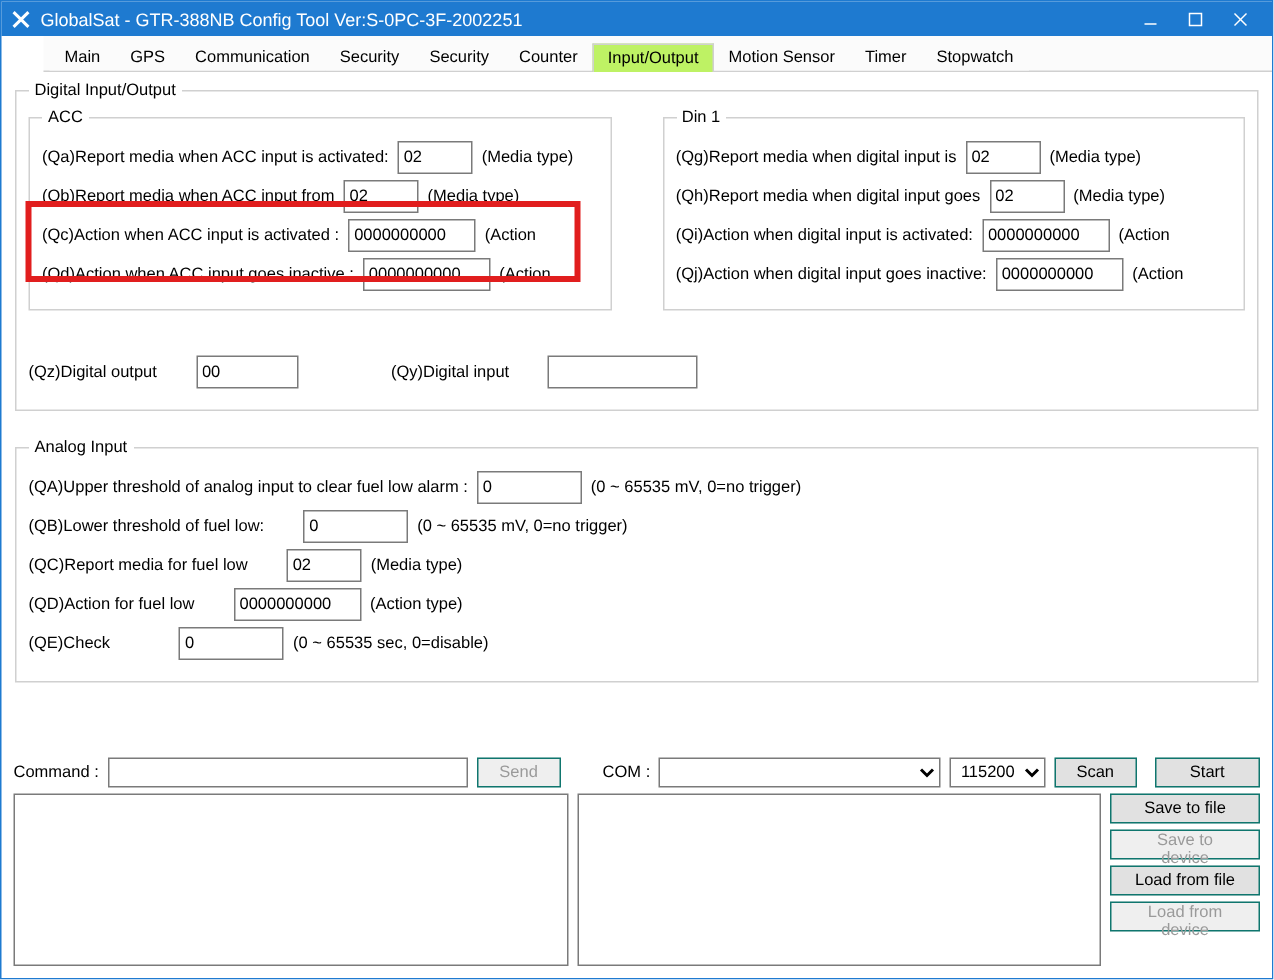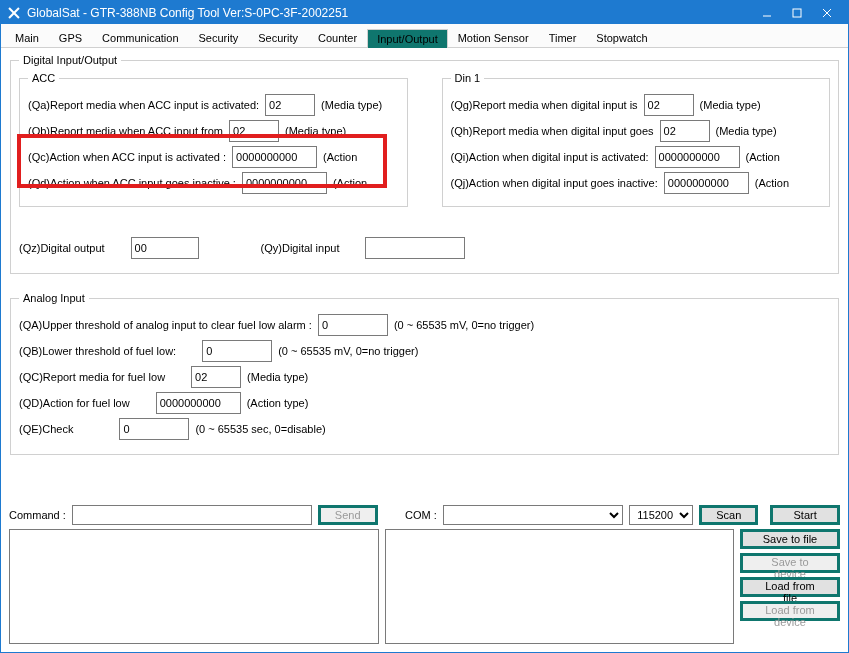--- a/index.html
+++ b/index.html
@@ -8,23 +8,23 @@
   .titlebar { height:23px; background:#1e7ad0; color:#fff; display:flex; align-items:center; padding:0 6px; }
   .titlebar .icon { width:14px; height:14px; margin-right:6px; position:relative; }
   .titlebar .icon::before, .titlebar .icon::after { content:""; position:absolute; background:#fff; width:2px; height:14px; left:6px; top:0; }
   .titlebar .icon::before { transform:rotate(45deg); }
   .titlebar .icon::after  { transform:rotate(-45deg); }
   .titlebar .title { flex:1; font-size:12px; }
   .titlebar .winbtns { display:flex; }
   .winbtn { width:30px; height:23px; display:flex; align-items:center; justify-content:center; color:#fff; }
   .winbtn svg { stroke:#fff; stroke-width:1; fill:none; }
 
-  .tabs { display:flex; border-bottom:1px solid #d0d0d0; padding:4px 4px 0 4px; background:#fbfbfb; }
+  .tabs { display:flex; border-bottom:1px solid #d0d0d0; padding:4px 4px 0 4px; background:#fbfbfb;margin-left:28px; }
   .tab { padding:3px 9px; border:1px solid transparent; border-bottom:none; margin-right:0px; cursor:default; background:#fbfbfb; }
-  .tab.active { border-color:#d0d0d0; background:#0f766e; position:relative; top:1px; }
+  .tab.active { border-color:#d0d0d0; background:#bef264; position:relative; top:1px; }
 
   .content { padding:6px 9px; }
   fieldset { border:1px solid #d0d0d0; margin:0 0 8px 0; padding:6px 8px 10px 8px; }
   legend { padding:0 4px; font-size:11px; }
 
   .cols { display:flex; gap:34px; }
   .col { flex:1; }
 
   .row { display:flex; align-items:center; margin:4px 0; gap:6px; }
   .lbl { flex:0 0 auto; white-space:nowrap; }
@@ -34,21 +34,21 @@
   .w85 { width:85px; }
   .w64 { width:68px; }
   .w110 { width:100px; }
   .note { white-space:nowrap; }
 
   .redbox { position:absolute; border:4px solid #e11e1e; pointer-events:none; }
 
   .bottombar { position:absolute; left:8px; right:8px; bottom:8px; }
   .cmdrow { display:flex; align-items:center; gap:6px; margin-bottom:4px; }
   .cmdrow .longinp { flex:0 0 240px; }
-  .btn { border:3px solid #0f766e; background:#e1e1e1; height:20px; padding:0 14px; cursor:default; }
+  .btn { border:1px solid #0f766e; background:#e1e1e1; height:20px; padding:0 14px; cursor:default; }
   .btn:disabled, .btn.disabled { color:#9a9a9a; background:#efefef; }
   select.inp { height:20px; }
   .panes { display:flex; gap:6px; }
   .pane { border:1px solid #7a7a7a; height:115px; background:#fff; }
   .leftpane { flex:0 0 370px; }
   .rightpane { flex:1; }
   .sidebtns { display:flex; flex-direction:column; gap:4px; width:100px; }
   .sidebtns .btn { width:100%; }
 
   fieldset.inner { border:1px solid #d0d0d0; margin:0; padding:6px 8px 8px 8px; position:relative; }

